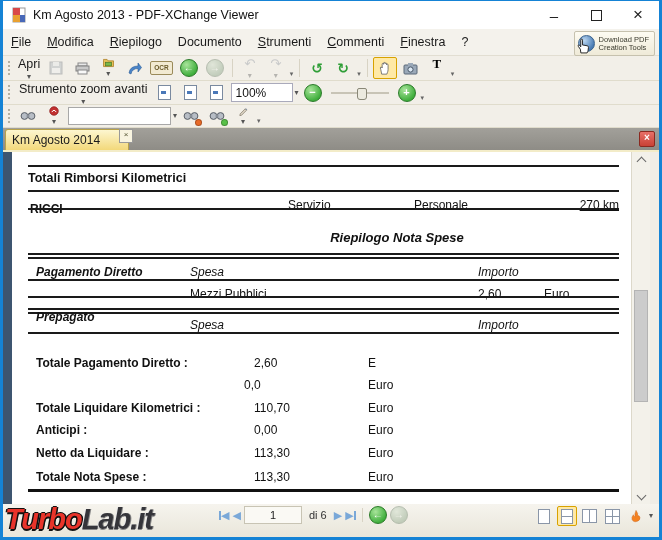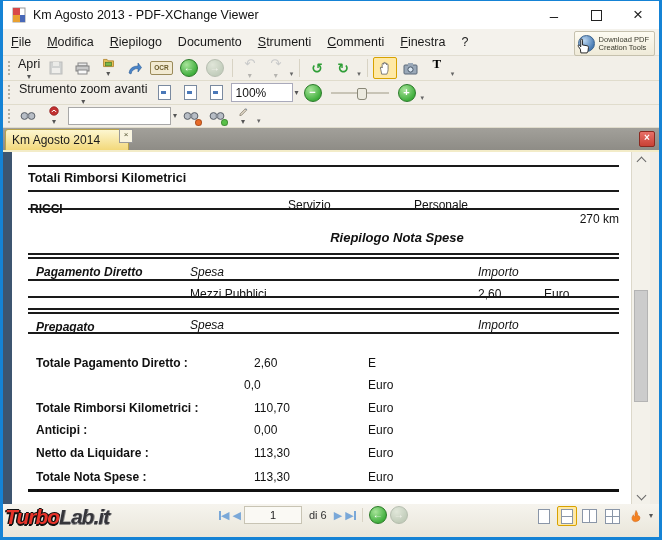--- a/index.html
+++ b/index.html
@@ -103,21 +103,21 @@
     border:1px solid transparent;border-radius:2px;}
   .lbtn.active{background:var(--highlight,#ffe9a6);border-color:#d8a200;}
   .lpg{width:10px;height:13px;background:#fff;border:1px solid #8a96a8;}
   .lpg.split{background:linear-gradient(#fff 45%,#8a96a8 45%,#8a96a8 55%,#fff 55%);}
   .lpg2{width:13px;height:12px;background:linear-gradient(90deg,#fff 45%,#8a96a8 45%,#8a96a8 55%,#fff 55%);
     border:1px solid #8a96a8;}
   .lpg4{width:13px;height:13px;background:
     linear-gradient(90deg,transparent 45%,#8a96a8 45%,#8a96a8 55%,transparent 55%),
     linear-gradient(transparent 45%,#8a96a8 45%,#8a96a8 55%,transparent 55%),#fff;border:1px solid #8a96a8;}
   
-  .watermark{position:absolute;left:2px;bottom:10px;z-index:60;font-size:21px;font-weight:bold;
+  .watermark{position:absolute;left:2px;bottom:3px;z-index:60;font-size:29px;font-weight:bold;
     font-style:italic;letter-spacing:-1px;line-height:1;white-space:nowrap;}
   .wm1{color:#e8342a;text-shadow:-1.5px 0 #111,1.5px 0 #111,0 -1.5px #111,0 1.5px #111,1px 1px #111;}
   .wm2{color:#35353a;text-shadow:-1px 0 #e8e8e8,1px 0 #888,0 1px #888;}
 </style>
 </head>
 <body>
 
 <div class="window">
 
   <div class="titlebar">
@@ -351,50 +351,50 @@
   <div class="docarea">
     <div class="leftstrip"></div>
     <div class="page">
       <div class="rule" style="top:13px;"></div>
       <div class="ptxt b" style="top:19px;left:16px;font-size:12.5px;">Totali Rimborsi Kilometrici</div>
       <div class="rule" style="top:38px;"></div>
 
       <div class="ptxt b" style="top:50px;left:18px;">RICCI</div>
       <div class="ptxt" style="top:46px;left:276px;">Servizio</div>
       <div class="ptxt" style="top:46px;left:402px;">Personale</div>
-      <div class="ptxt" style="top:60px;right:12px;">270 km</div>
+      <div class="ptxt" style="top:46px;right:12px;text-decoration:underline;">270 km</div>
       <div class="rule" style="top:56px;"></div>
 
       <div class="ptxt b i" style="top:78px;left:150px;width:470px;text-align:center;font-size:13px;">Riepilogo Nota Spese</div>
 
       <div class="rule-dbl" style="top:101px;"></div>
       <div class="ptxt b i" style="top:113px;left:24px;">Pagamento Diretto</div>
       <div class="ptxt i" style="top:113px;left:178px;">Spesa</div>
       <div class="ptxt i" style="top:113px;left:466px;">Importo</div>
       <div class="rule" style="top:127px;"></div>
 
       <div class="ptxt" style="top:135px;left:178px;">Mezzi Pubblici</div>
       <div class="ptxt" style="top:135px;left:466px;">2,60</div>
       <div class="ptxt" style="top:135px;left:532px;">Euro</div>
       <div class="rule" style="top:144px;"></div>
 
       <div class="rule-dbl" style="top:156px;"></div>
-      <div class="ptxt b i" style="top:168px;left:24px;">Prepagato</div>
+      <div class="ptxt b i" style="top:158px;left:24px;">Prepagato</div>
       <div class="ptxt i" style="top:166px;left:178px;">Spesa</div>
       <div class="ptxt i" style="top:166px;left:466px;">Importo</div>
       <div class="rule" style="top:180px;"></div>
 
       <div class="ptxt b" style="top:204px;left:24px;">Totale Pagamento Diretto :</div>
       <div class="ptxt" style="top:204px;left:242px;">2,60</div>
       <div class="ptxt" style="top:204px;left:356px;">E</div>
 
       <div class="ptxt" style="top:226px;left:232px;">0,0</div>
       <div class="ptxt" style="top:226px;left:356px;">Euro</div>
 
-      <div class="ptxt b" style="top:249px;left:24px;">Totale Rimborsi Kilometrici :</div>
+      <div class="ptxt b" style="top:249px;left:24px;">Totale Liquidare Kilometrici :</div>
       <div class="ptxt" style="top:249px;left:242px;">110,70</div>
       <div class="ptxt" style="top:249px;left:356px;">Euro</div>
 
       <div class="ptxt b" style="top:271px;left:24px;">Anticipi :</div>
       <div class="ptxt" style="top:271px;left:242px;">0,00</div>
       <div class="ptxt" style="top:271px;left:356px;">Euro</div>
 
       <div class="ptxt b" style="top:294px;left:24px;">Netto da Liquidare :</div>
       <div class="ptxt" style="top:294px;left:242px;">113,30</div>
       <div class="ptxt" style="top:294px;left:356px;">Euro</div>

